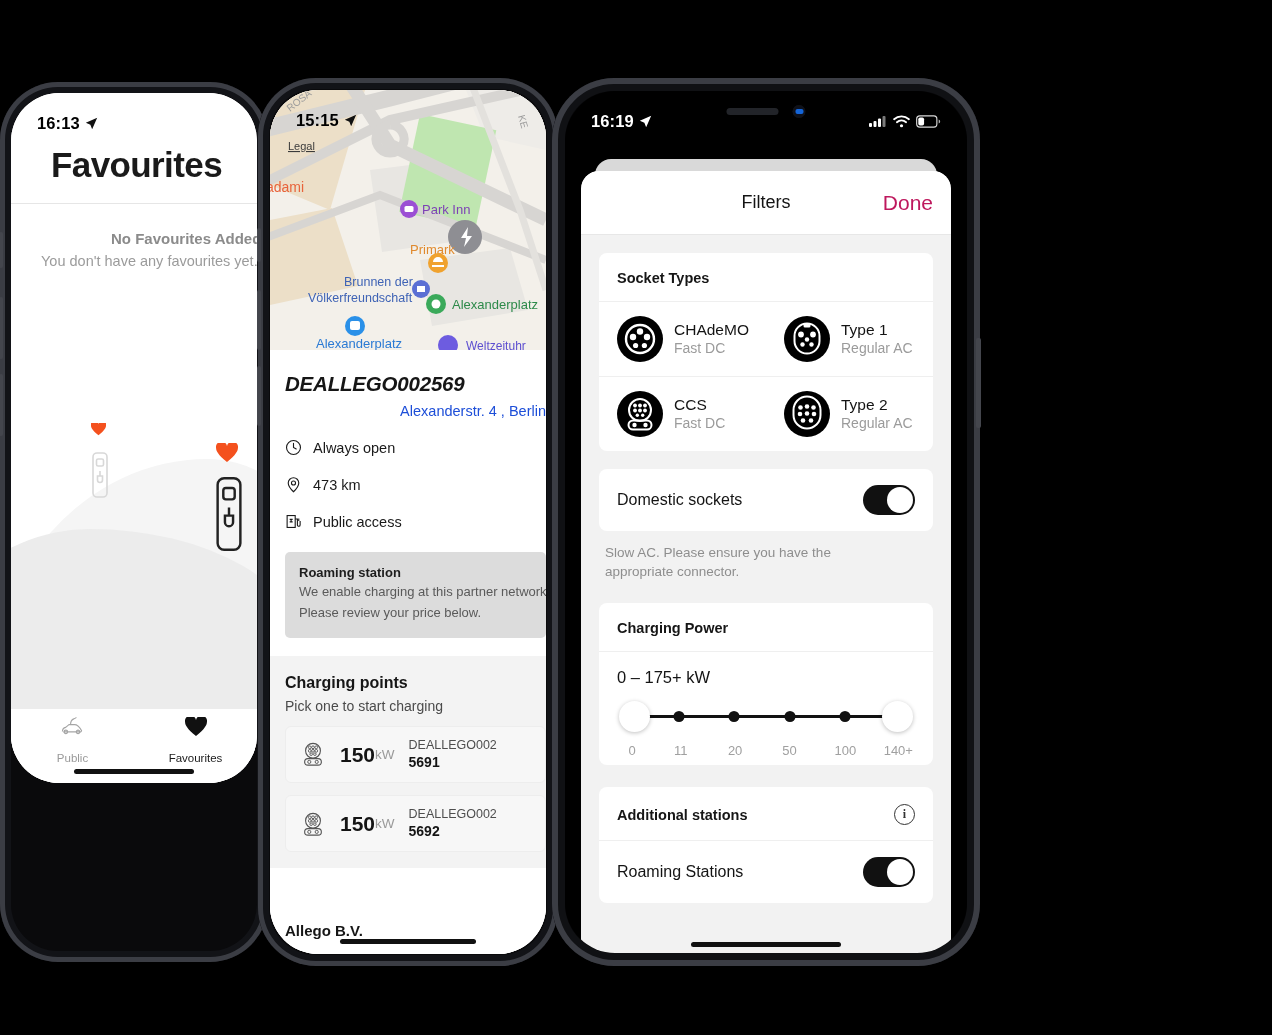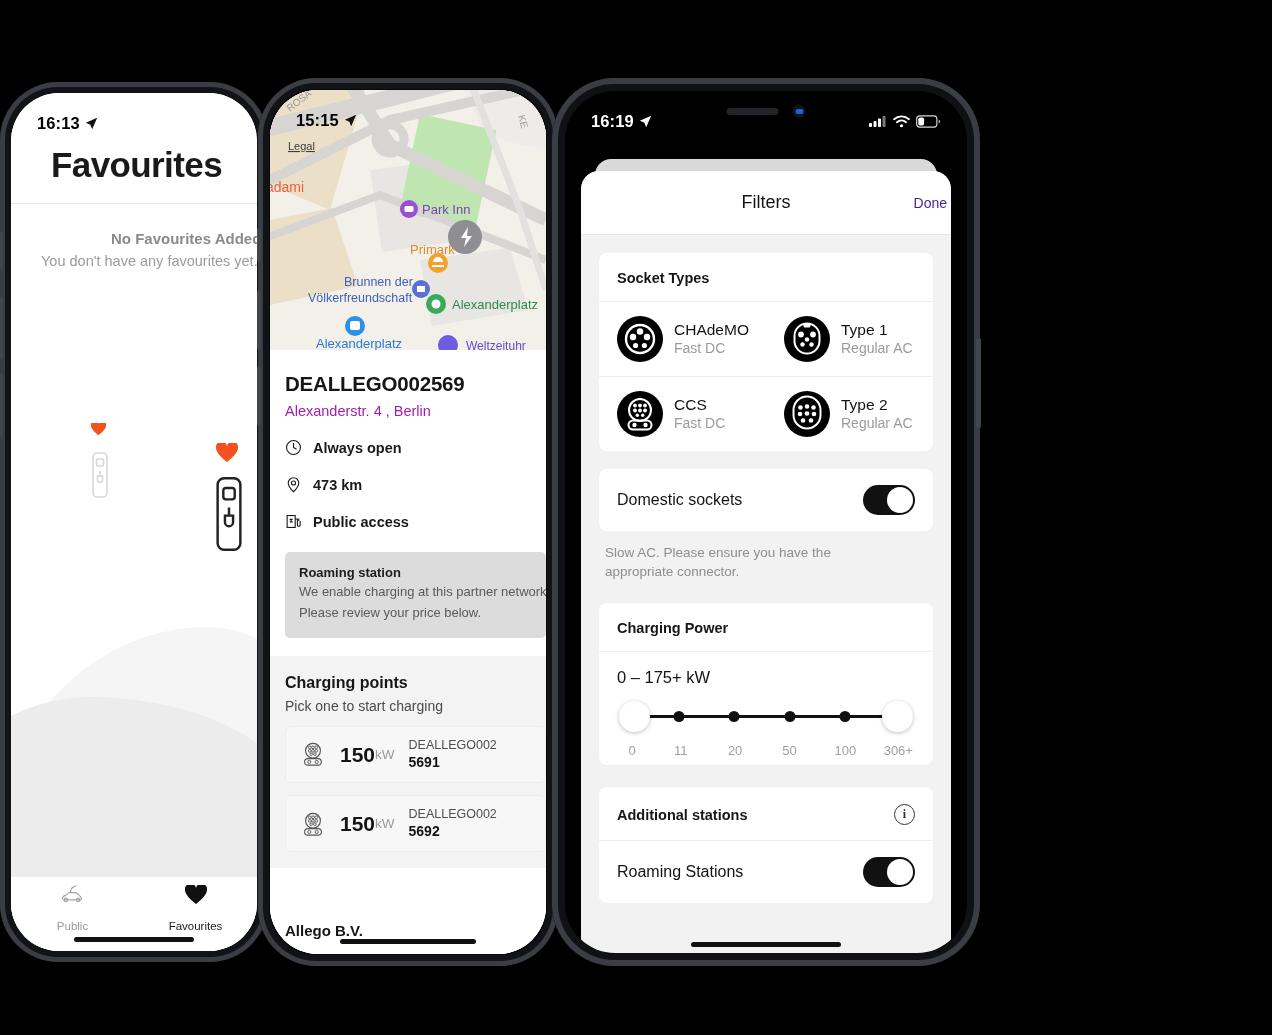--- a/index.html
+++ b/index.html
@@ -40,21 +40,21 @@
   
   .statusbar { position: absolute; top: 0; left: 0; right: 0; height: 46px;
                display: flex; align-items: center; justify-content: space-between;
                padding: 14px 26px 0 26px; }
   .st-time { font-size: 16.5px; font-weight: 700; letter-spacing: .1px; display:flex; align-items:center; gap:5px;}
   .st-right { display: flex; align-items: center; gap: 6px; }
   .loc-arrow { display:inline-block; width:13px; height:13px; }
 
   
   #phone1 { left: 0px; top: 82px; width: 268px; height: 880px; }
-  #phone1 .screen { left: 11px; top: 11px; width: 246px; height: 858px; border-radius: 48px; }
+  #phone1 .screen { left: 11px; top: 11px; width: 246px; height: 690px; border-radius: 48px; }
   .p1-body { position:absolute; inset:0; background:#fff; display:flex; flex-direction:column; }
   .p1-title { font-size: 35px; font-weight: 800; letter-spacing:-.6px; color:#1a1a1a;
               padding: 52px 0 18px 40px; }
   .p1-divider { height:1px; background:#e6e6e6; }
   .p1-empty { padding: 26px 0 0 0; text-align:right; padding-right: 0; }
   .p1-empty-title { font-size: 15px; font-weight: 700; color:#8b8b8b; white-space:nowrap;
                     margin-left: 100px; }
   .p1-empty-sub { font-size: 14.5px; color:#9b9b9b; line-height:1.45; margin-top: 4px;
                   white-space: nowrap; margin-left: 30px; }
   .p1-art { position:absolute; left:0; right:0; bottom:74px; top: 330px; overflow:hidden; }
@@ -69,24 +69,24 @@
   .tab-inactive .lbl { color:#9a9a9a; }
   .tab-active .lbl { color:#1a1a1a; }
   .station-ico { position:absolute; }
   .heart-mk { position:absolute; color:#f4511e; }
 
   
   #phone2 { left: 258px; top: 78px; width: 300px; height: 888px; }
   #phone2 .screen { left: 12px; top: 12px; width: 276px; height: 864px; border-radius: 48px; }
   .p2-map { position:absolute; top:0; left:0; right:0; height: 260px; background:#f2efe9; overflow:hidden; }
   .p2-sheet { position:absolute; top:260px; left:0; right:0; bottom:0; background:#fff; overflow:hidden;}
-  .p2-h1 { font-size: 20.5px; font-weight: 800; color:#161616; letter-spacing:-.2px; padding: 22px 0 0 15px; }
-  .p2-addr { font-size: 14.5px; color:#a21caf; padding: 7px 0 0 15px; }
+  .p2-h1 { font-size: 20.5px; font-weight: 800; color:#161616; letter-spacing:-.2px; padding: 22px 0 0 15px; font-style: italic; }
+  .p2-addr { font-size: 14.5px; color:#1d4ed8; padding: 7px 0 0 15px; text-align: right; }
   .p2-row { display:flex; align-items:center; gap:11px; padding: 0 0 0 15px; margin-top: 20px; }
-  .p2-row .txt { font-size: 14.5px; font-weight: 700; color:#1a1a1a; }
+  .p2-row .txt { font-size: 14.5px; font-weight: 400; color:#1a1a1a; }
   .p2-roam { margin: 22px 0 0 15px; background:#dcdcdc; border-radius: 5px; padding: 13px 14px 15px 14px; }
   .p2-roam-t { font-size: 13px; font-weight: 700; color:#1d1d1d; }
   .p2-roam-s { font-size: 13px; color:#5a5a5a; line-height:1.42; margin-top:3px; white-space:nowrap; }
   .p2-cps { margin-top: 18px; background:#f3f3f3; padding: 18px 0 16px 0; min-height: 200px;}
   .p2-cps-t { font-size:16px; font-weight:800; color:#161616; padding-left:15px; }
   .p2-cps-s { font-size:14px; color:#4a4a4a; padding: 6px 0 0 15px; }
   .p2-cp { display:flex; align-items:center; gap:14px; background:#f7f7f7; border:1px solid #ededed;
            border-radius:6px; margin: 12px 0 0 15px; padding: 11px 0 11px 14px; }
   .p2-kw { display:flex; flex-direction:row; line-height:1; }
   .p2-kw .n { font-size: 21px; font-weight: 800; color:#141414; }
@@ -104,21 +104,21 @@
   #phone3 .screen { left: 13px; top: 13px; width: 402px; height: 862px; border-radius: 50px; background:#000; }
   .p3-statusbar { color:#fff; }
   .p3-backsheet { position:absolute; left: 30px; right: 30px; top: 68px; height: 60px;
                   background:#d9d9d9; border-radius: 16px 16px 0 0; }
   .p3-sheet { position:absolute; left: 16px; right: 16px; top: 80px; bottom: 0;
               background:#f2f2f2; border-radius: 18px 18px 0 0; overflow:hidden; }
   .p3-nav { height: 64px; background:#fff; border-radius: 18px 18px 0 0;
             display:flex; align-items:center; justify-content:center; position:relative;
             border-bottom:1px solid #e7e7e7; }
   .p3-nav .title { font-size: 18px; font-weight: 400; color:#141414; }
-  .p3-nav .done { position:absolute; right: 4px; font-size: 14px; color:#4c1d95; }
+  .p3-nav .done { position:absolute; right: 18px; font-size: 21px; color:#be185d; }
   .card { background:#fff; margin: 18px 18px 0 18px; border-radius: 8px; overflow:hidden; }
   .card-hd { font-size: 14.5px; font-weight: 800; color:#161616; padding: 17px 18px 15px 18px;
              border-bottom: 1px solid #efefef; display:flex; align-items:center; justify-content:space-between; }
   .sock-grid { display:grid; grid-template-columns: 1fr 1fr; }
   .sock { display:flex; align-items:center; gap:11px; padding: 14px 0 14px 18px; }
   .sock + .sock { }
   .sock-row2 { border-top:1px solid #efefef; }
   .sock .lab { display:flex; flex-direction:column; line-height:1.28; }
   .sock .lab .n { font-size: 15.5px; color:#141414; }
   .sock .lab .s { font-size: 14px; color:#9b9b9b; }
@@ -522,21 +522,21 @@
             <div class="s-dot" style="left:58%"></div>
             <div class="s-dot" style="left:77%"></div>
             <div class="s-handle" style="left:0"></div>
             <div class="s-handle" style="right:0"></div>
             <div class="s-ticks">
               <span class="s-tick" style="left:4.5%">0</span>
               <span class="s-tick" style="left:21%">11</span>
               <span class="s-tick" style="left:39.5%">20</span>
               <span class="s-tick" style="left:58%">50</span>
               <span class="s-tick" style="left:77%">100</span>
-              <span class="s-tick" style="left:95%">306+</span>
+              <span class="s-tick" style="left:95%">140+</span>
             </div>
           </div>
         </div>
 
         <div class="card" style="margin-top:22px">
           <div class="card-hd">
             <span>Additional stations</span>
             <span class="info-i">i</span>
           </div>
           <div class="toggle-row">

